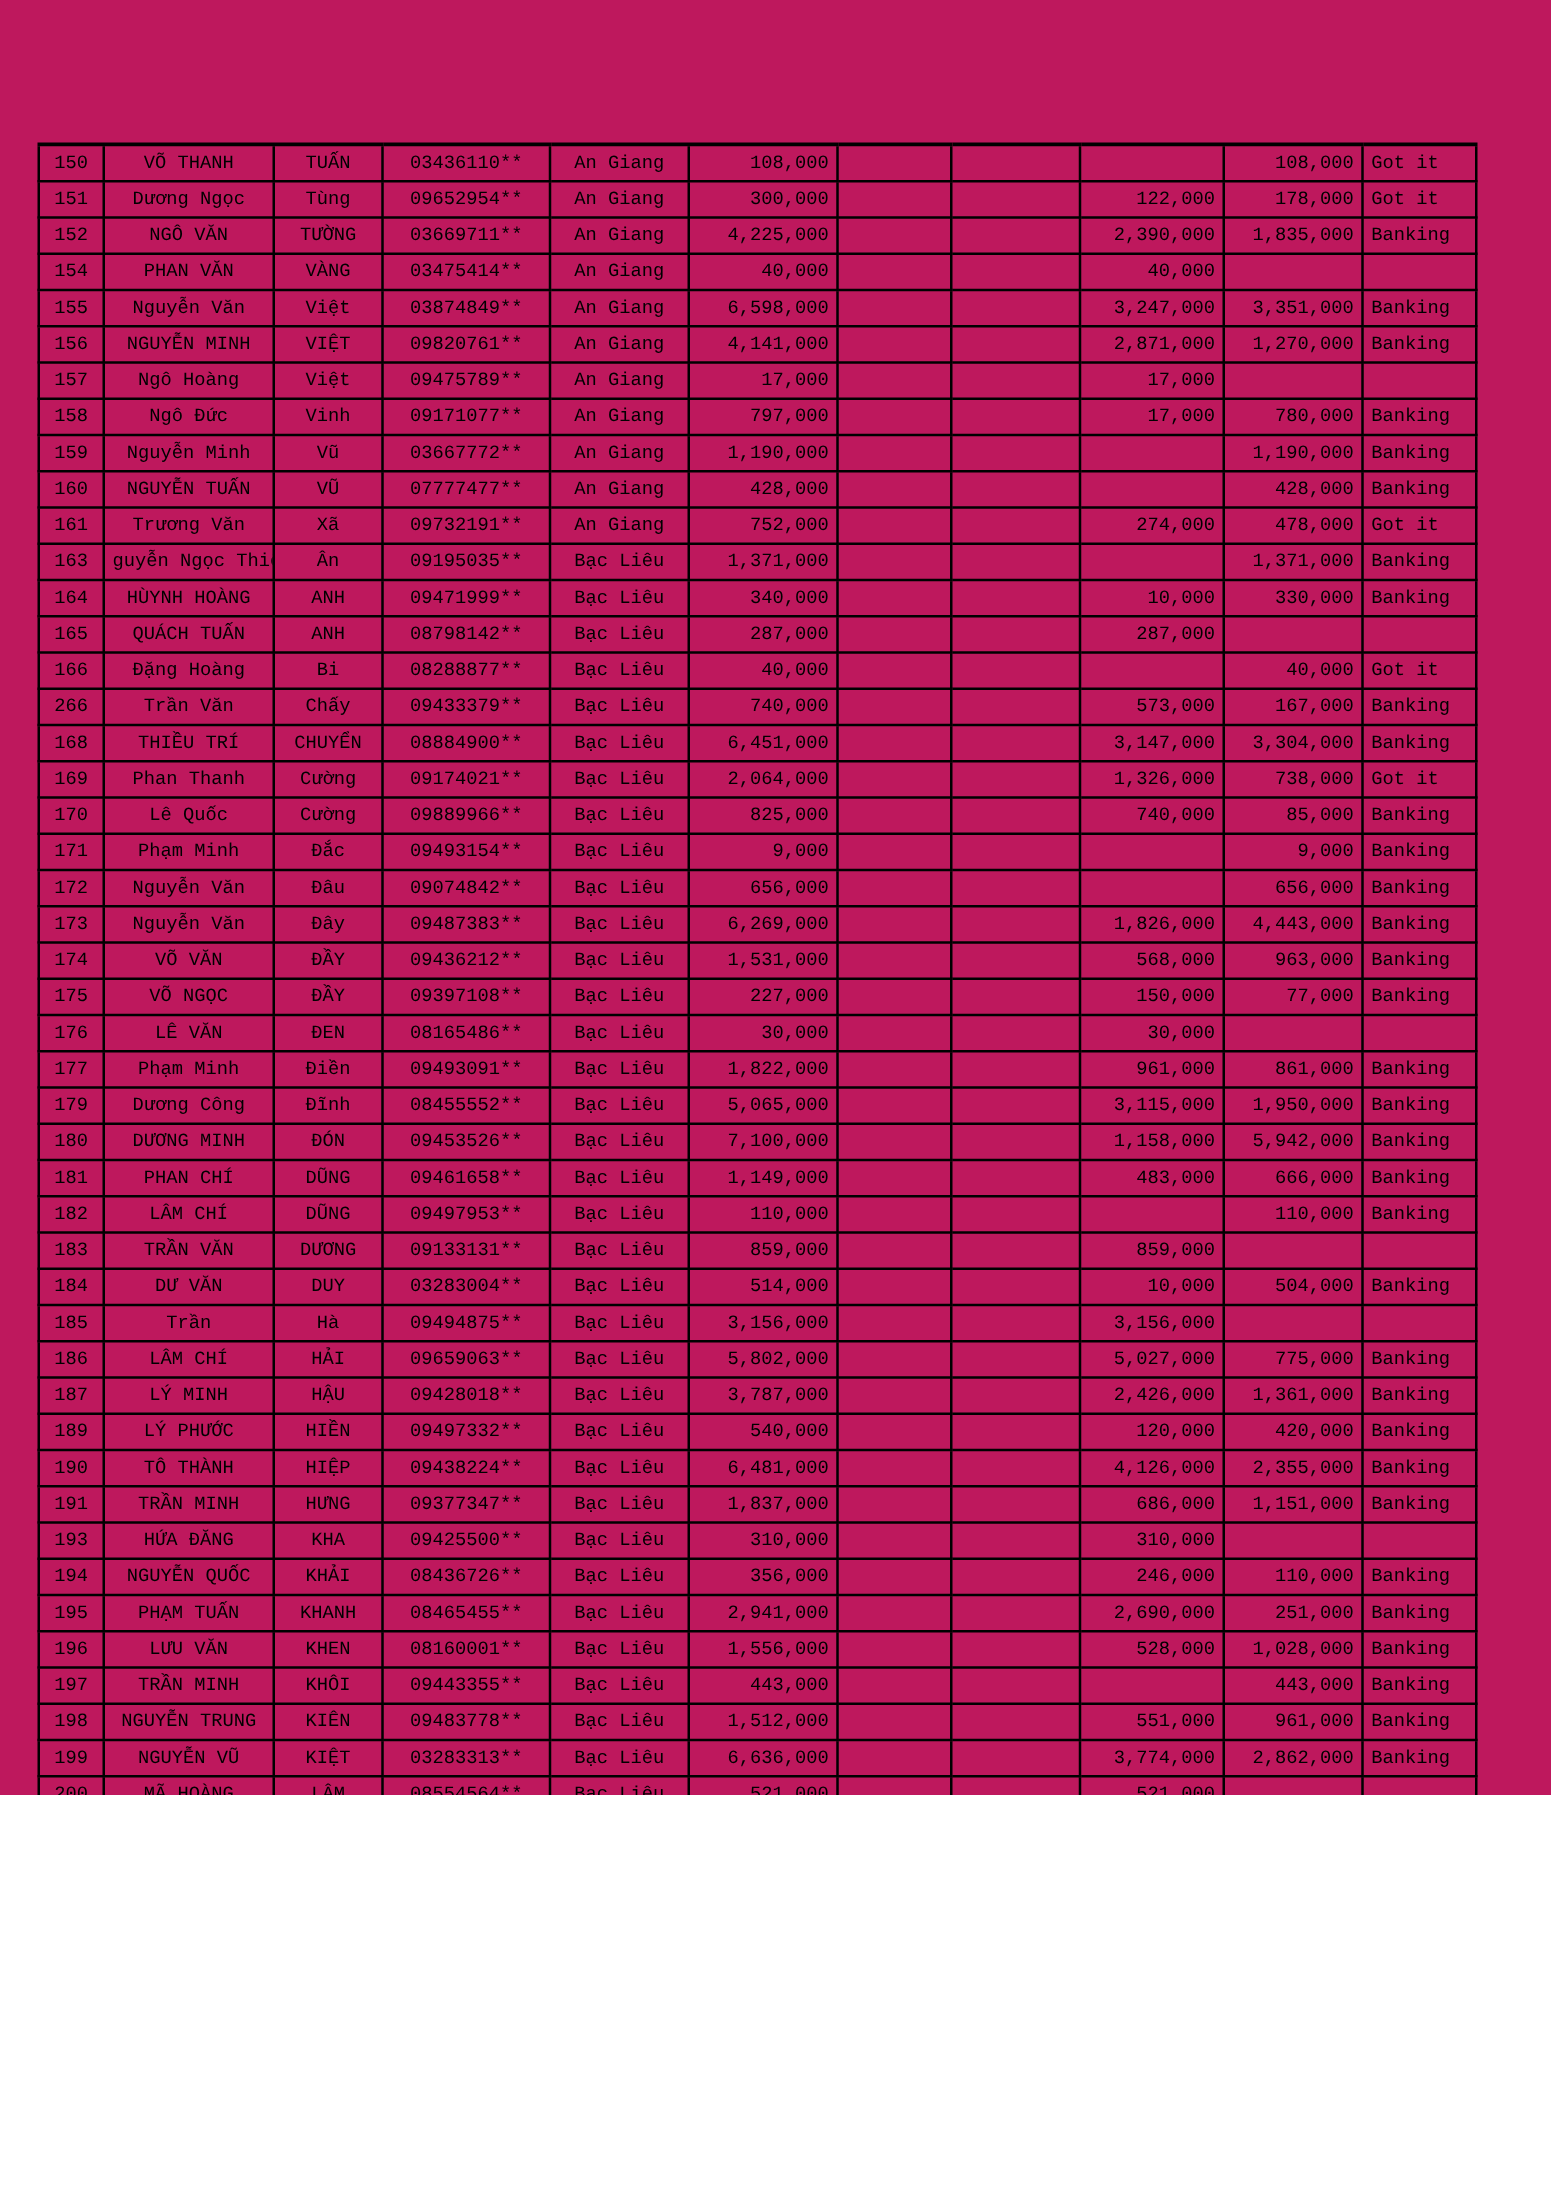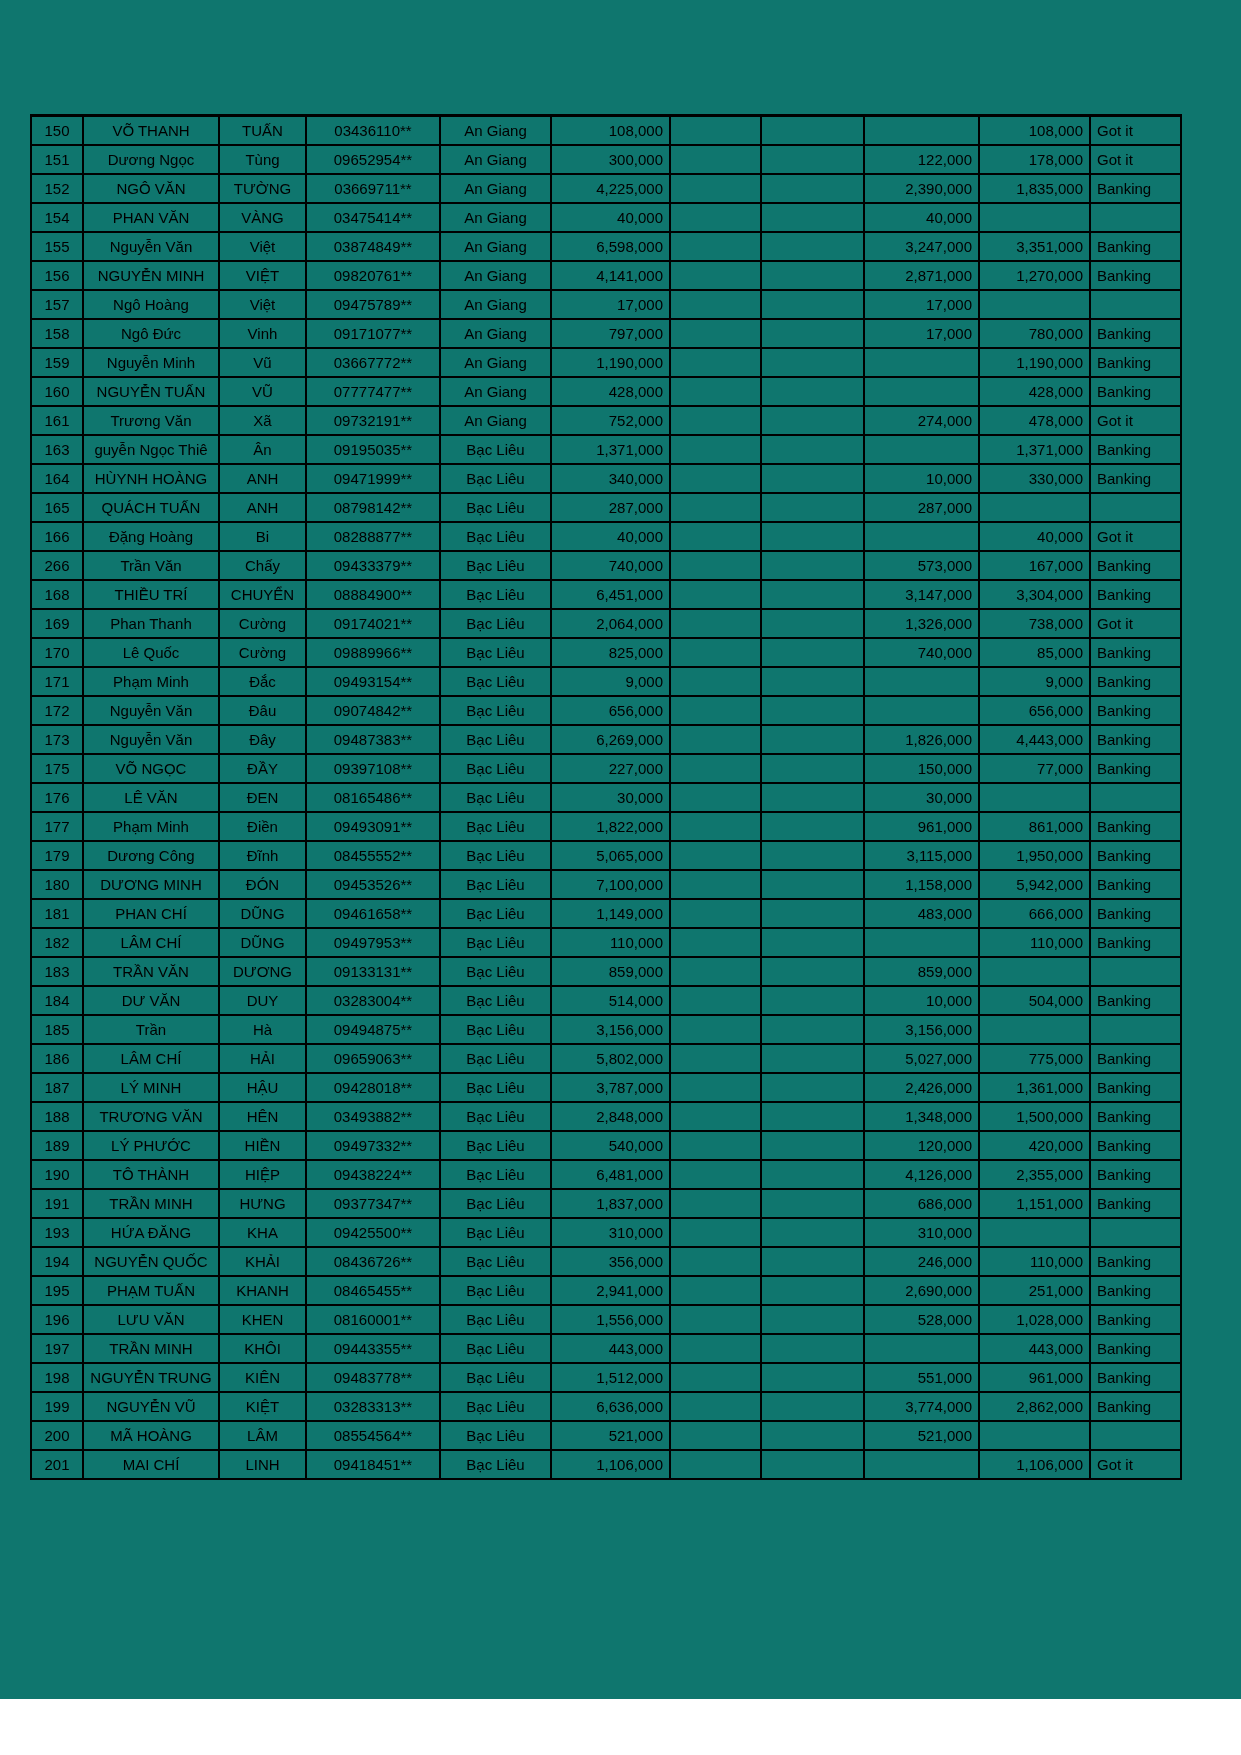--- a/index.html
+++ b/index.html
@@ -9,23 +9,24 @@
   }
   body {
     width: 1241px;
     height: 1755px;
     font-family: "Liberation Sans", sans-serif;
     color: #000000;
   }
   .sheet {
     position: relative;
     width: 1241px;
-    height: 1699px;
-    background: #0f766e;
+    height: 1436px;
+    background: #be185d;
     overflow: hidden;
+    font-family: Liberation Mono, monospace;
   }
   table.grid {
     position: absolute;
     left: 30px;
     top: 114px;
     border-collapse: collapse;
     table-layout: fixed;
     width: 1150px;
   }
   table.grid td {
@@ -343,20 +344,33 @@
           <td class="ctr">09487383**</td>
           <td class="ctr">Bạc Liêu</td>
           <td class="num">6,269,000</td>
           <td class="ctr"></td>
           <td class="ctr"></td>
           <td class="num">1,826,000</td>
           <td class="num">4,443,000</td>
           <td class="status">Banking</td>
         </tr>
         <tr>
+          <td class="ctr">174</td>
+          <td class="ctr">VÕ VĂN</td>
+          <td class="ctr">ĐẦY</td>
+          <td class="ctr">09436212**</td>
+          <td class="ctr">Bạc Liêu</td>
+          <td class="num">1,531,000</td>
+          <td class="ctr"></td>
+          <td class="ctr"></td>
+          <td class="num">568,000</td>
+          <td class="num">963,000</td>
+          <td class="status">Banking</td>
+        </tr>
+        <tr>
           <td class="ctr">175</td>
           <td class="ctr">VÕ NGỌC</td>
           <td class="ctr">ĐẦY</td>
           <td class="ctr">09397108**</td>
           <td class="ctr">Bạc Liêu</td>
           <td class="num">227,000</td>
           <td class="ctr"></td>
           <td class="ctr"></td>
           <td class="num">150,000</td>
           <td class="num">77,000</td>
@@ -496,33 +510,20 @@
           <td class="ctr">187</td>
           <td class="ctr">LÝ MINH</td>
           <td class="ctr">HẬU</td>
           <td class="ctr">09428018**</td>
           <td class="ctr">Bạc Liêu</td>
           <td class="num">3,787,000</td>
           <td class="ctr"></td>
           <td class="ctr"></td>
           <td class="num">2,426,000</td>
           <td class="num">1,361,000</td>
-          <td class="status">Banking</td>
-        </tr>
-        <tr>
-          <td class="ctr">188</td>
-          <td class="ctr">TRƯƠNG VĂN</td>
-          <td class="ctr">HÊN</td>
-          <td class="ctr">03493882**</td>
-          <td class="ctr">Bạc Liêu</td>
-          <td class="num">2,848,000</td>
-          <td class="ctr"></td>
-          <td class="ctr"></td>
-          <td class="num">1,348,000</td>
-          <td class="num">1,500,000</td>
           <td class="status">Banking</td>
         </tr>
         <tr>
           <td class="ctr">189</td>
           <td class="ctr">LÝ PHƯỚC</td>
           <td class="ctr">HIỀN</td>
           <td class="ctr">09497332**</td>
           <td class="ctr">Bạc Liêu</td>
           <td class="num">540,000</td>
           <td class="ctr"></td>

